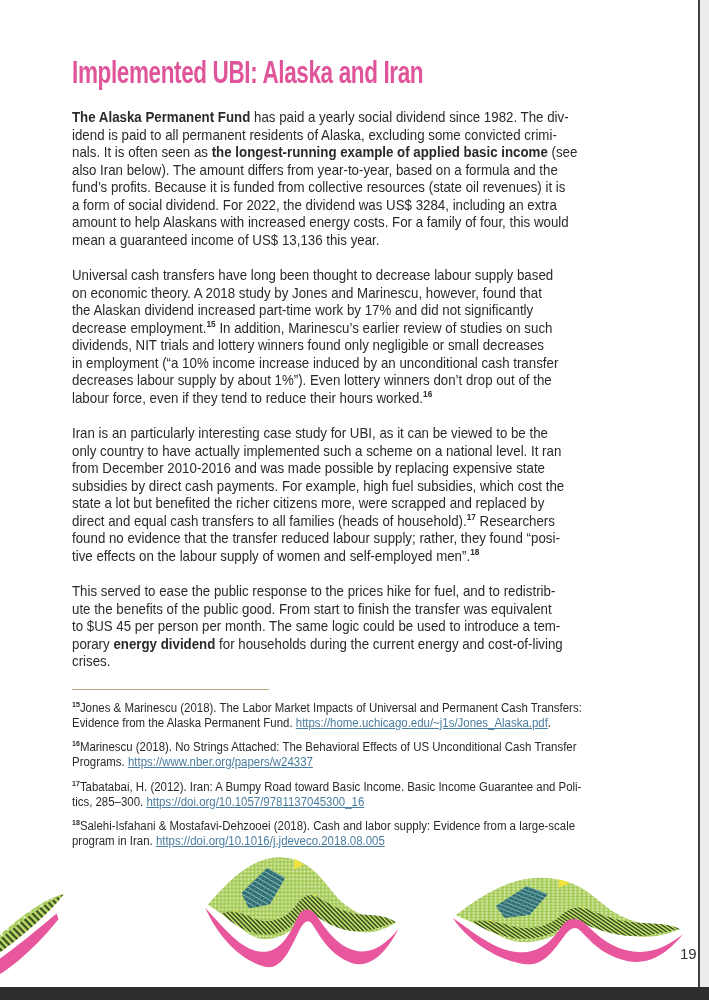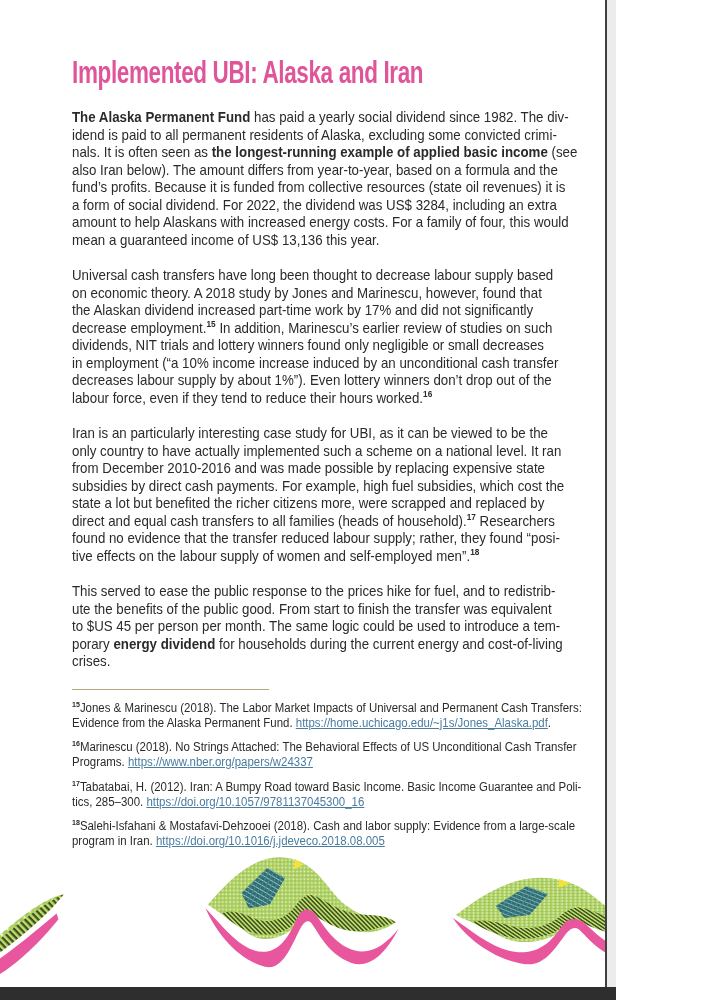--- a/index.html
+++ b/index.html
@@ -1,17 +1,17 @@
 <!DOCTYPE html>
 <html><head>
 <meta charset="utf-8">
 <style>
   html,body{margin:0;padding:0;}
   body{background:#ffffff;font-family:"Liberation Sans",sans-serif;}
-  .page{position:relative;width:616px;height:1000px;background:#ffffff;overflow:hidden;}
+  .page{position:relative;width:709px;height:1000px;background:#ffffff;overflow:hidden;}
 
   
   .edge-right{position:absolute;top:0;right:0;width:9px;height:988px;background:#ececec;border-left:2px solid #3f3f3f;}
   .edge-bottom{position:absolute;left:0;bottom:0;width:709px;height:13px;background:#2e2e2e;}
 
   .text-column{position:absolute;left:72px;top:56px;width:640px;transform:scaleX(0.93);transform-origin:0 0;}
 
   .page-title{color:#e0549a;font-weight:bold;font-size:31px;line-height:34px;letter-spacing:-0.5px;
     transform:scaleX(0.78);transform-origin:0 0;white-space:nowrap;margin:0 0 19px 0;}
 
@@ -20,21 +20,21 @@
   .body-par b{font-weight:bold;}
 
   .fn-separator{width:212px;height:0;border-top:1px solid #b3a87b;margin:15px 0 11px 0;}
 
   .footnote{margin:0 0 9.5px 0;color:#2a2a28;}
   .footnote .line{font-size:12.3px;line-height:15px;white-space:nowrap;}
 
   sup{font-size:62%;vertical-align:super;line-height:0;font-weight:bold;}
   a.fnlink{color:#4a7c9f;text-decoration:underline;cursor:pointer;}
 
-  .page-number{position:absolute;left:650px;top:945px;font-size:15px;color:#333;}
+  .page-number{position:absolute;left:680px;top:945px;font-size:15px;color:#333;}
 
   .wave{position:absolute;}
   .defs-holder{position:absolute;width:0;height:0;overflow:hidden;}
 </style>
 </head>
 <body>
 
 <div class="page">
 
   <svg class="defs-holder" aria-hidden="true">

